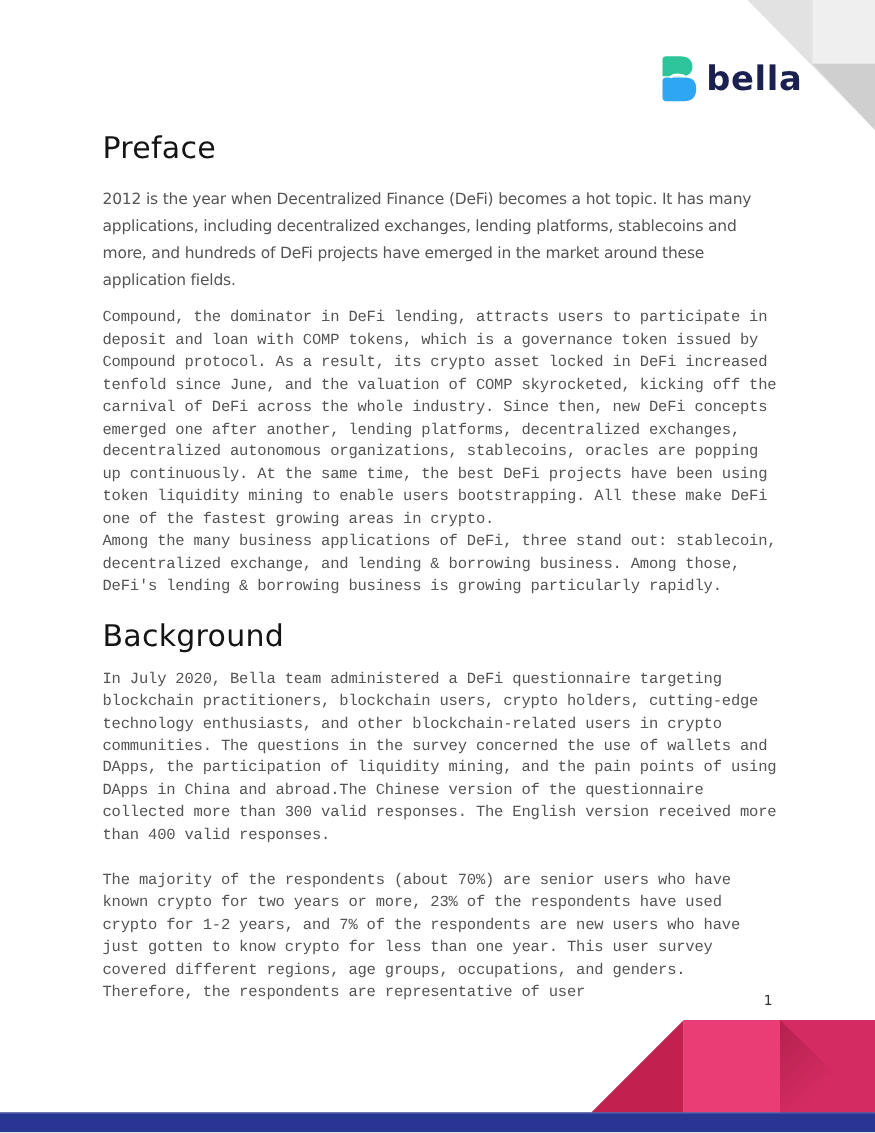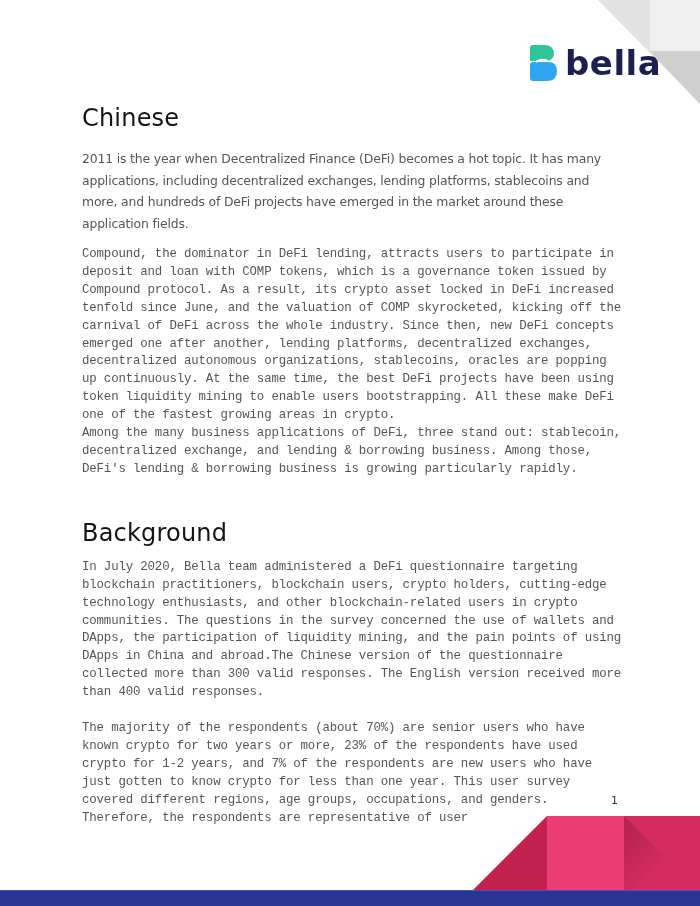--- a/index.html
+++ b/index.html
@@ -6,21 +6,21 @@
   body {
     width: 700px; height: 906px; position: relative; overflow: hidden;
     background: #ffffff;
     font-family: "DejaVu Sans", "Liberation Sans", sans-serif;
   }
   .corner { position: absolute; top: 0; right: 0; width: 102px; height: 104px; }
   .logo { position: absolute; left: 528px; top: 44px; display: flex; align-items: center; }
   .logo-mark { width: 30px; height: 38px; }
   .logo-text {
     margin-left: 7px; font-family: "DejaVu Sans", sans-serif; font-weight: bold;
-    font-size: 34px; color: #1a2150; letter-spacing: 0.5px; line-height: 1;
+    font-size: 27px; color: #1a2150; letter-spacing: 0.5px; line-height: 1;
   }
   .content { position: absolute; left: 82px; top: 104px; width: 540px; }
   h1 {
     font-family: "DejaVu Sans", sans-serif; font-weight: normal; font-size: 24px;
     color: #141414; margin: 0; letter-spacing: 0.2px;
   }
   p {
     margin: 0; color: #555555; font-size: 12.4px; letter-spacing: -0.15px;
   }
   .p-lead { line-height: 21.5px; margin-top: 16px; }
@@ -40,26 +40,26 @@
 <div class="logo">
   <svg class="logo-mark" viewBox="0 0 30 38">
     <path d="M2 4 Q2 1 5 1 L16 1 Q26 1 26 10 Q26 15 20 17 L2 17 Z" fill="#2fc59a"></path>
     <path d="M2 21 Q2 18 5 18 L20 18 Q29 18 29 27 Q29 37 19 37 L5 37 Q2 37 2 34 Z" fill="#2ea6f2"></path>
     <path d="M8 18 Q12 14 20 17" stroke="#ffffff" stroke-width="2" fill="none"></path>
   </svg>
   <span class="logo-text">bella</span>
 </div>
 
 <div class="content">
-  <h1>Chinese</h1>
-  <p class="p-lead">2011 is the year when Decentralized Finance (DeFi) becomes a hot topic. It has many applications, including decentralized exchanges, lending platforms, stablecoins and more, and hundreds of DeFi projects have emerged in the market around these application fields.</p>
+  <h1>Preface</h1>
+  <p class="p-lead">2012 is the year when Decentralized Finance (DeFi) becomes a hot topic. It has many applications, including decentralized exchanges, lending platforms, stablecoins and more, and hundreds of DeFi projects have emerged in the market around these application fields.</p>
   <p class="p-body" style="margin-top:12px">Compound, the dominator in DeFi lending, attracts users to participate in deposit and loan with COMP tokens, which is a governance token issued by Compound protocol. As a result, its crypto asset locked in DeFi increased tenfold since June, and the valuation of COMP skyrocketed, kicking off the carnival of DeFi across the whole industry. Since then, new DeFi concepts emerged one after another, lending platforms, decentralized exchanges, decentralized autonomous organizations, stablecoins, oracles are popping up continuously. At the same time, the best DeFi projects have been using token liquidity mining to enable users bootstrapping. All these make DeFi one of the fastest growing areas in crypto.</p>
   <p class="p-body" style="margin-top:0">Among the many business applications of DeFi, three stand out: stablecoin, decentralized exchange, and lending &amp; borrowing business. Among those, DeFi's lending &amp; borrowing business is growing particularly rapidly.</p>
 
-  <h1 style="margin-top:40px">Background</h1>
+  <h1 style="margin-top:16px">Background</h1>
   <p class="p-body" style="margin-top:12px">In July 2020, Bella team administered a DeFi questionnaire targeting blockchain practitioners, blockchain users, crypto holders, cutting-edge technology enthusiasts, and other blockchain-related users in crypto communities. The questions in the survey concerned the use of wallets and DApps, the participation of liquidity mining, and the pain points of using DApps in China and abroad.The Chinese version of the questionnaire collected more than 300 valid responses. The English version received more than 400 valid responses.</p>
   <p class="p-body" style="margin-top:18px">The majority of the respondents (about 70%) are senior users who have known crypto for two years or more, 23% of the respondents have used crypto for 1-2 years, and 7% of the respondents are new users who have just gotten to know crypto for less than one year. This user survey covered different regions, age groups, occupations, and genders. Therefore, the respondents are representative of user</p>
 </div>
 
 <div class="page-num">1</div>
 
 <svg class="footer-shapes" viewBox="0 0 700 100" preserveAspectRatio="none">
   <defs>
     <linearGradient id="shade" x1="0" y1="0" x2="1" y2="1">
       <stop offset="0" stop-color="#b01f4c"></stop>

